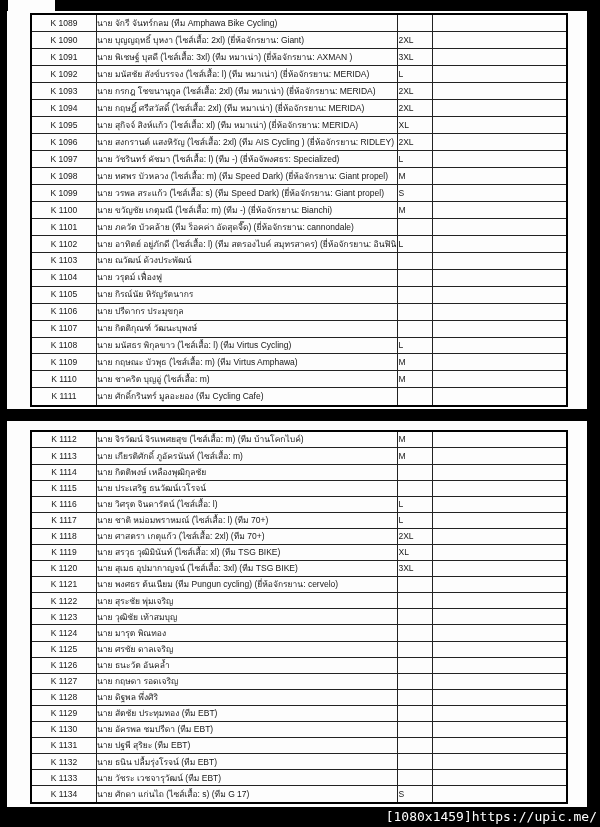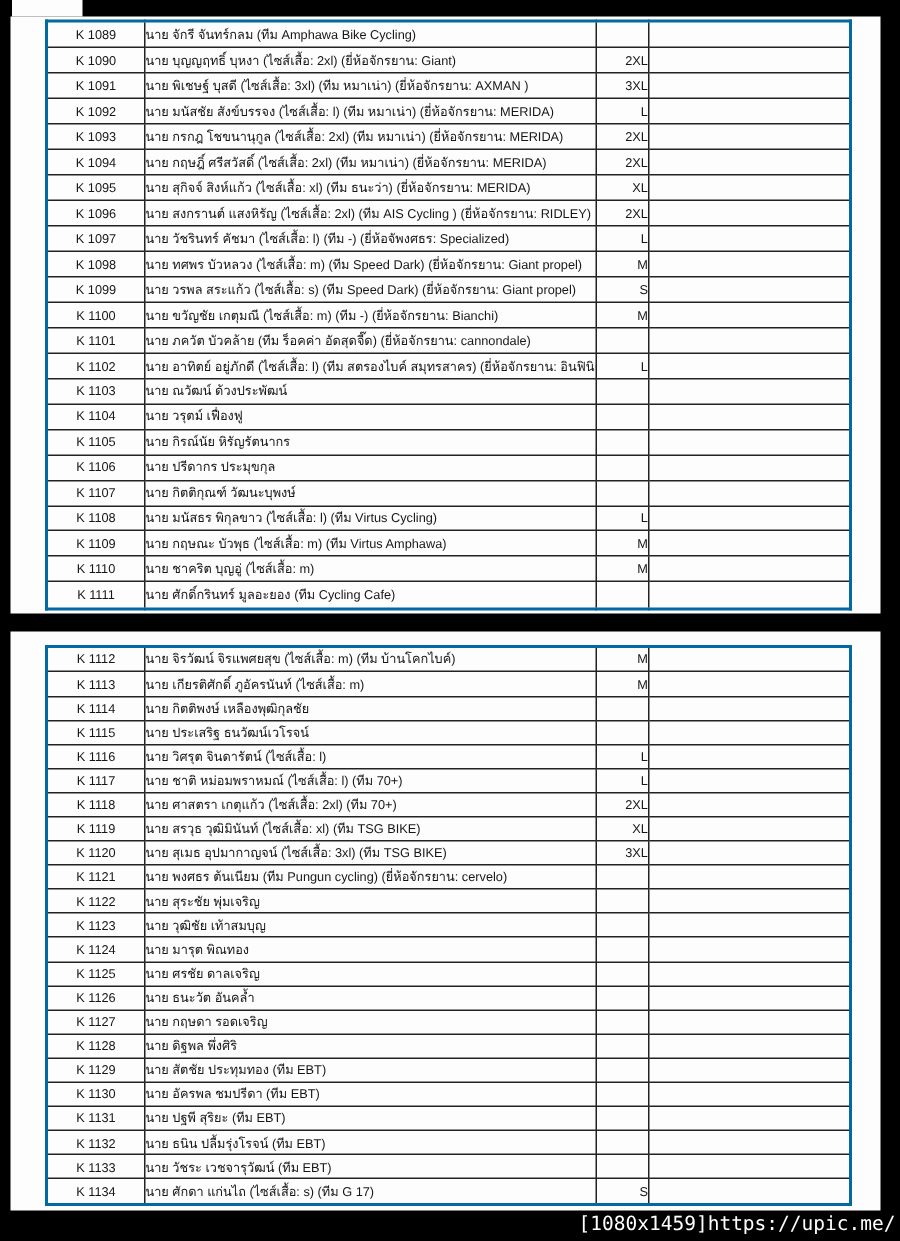--- a/index.html
+++ b/index.html
@@ -17,37 +17,37 @@
   .page{
     position:absolute;left:7px;width:580px;background:#fdfdfd;
   }
   .page1{top:11px;height:398px;}
   .page2{top:421px;height:386px;}
   table.reg{
     position:absolute;left:23px;
     border-collapse:collapse;table-layout:fixed;
     width:538px;
     background:#fdfdfd;
-    border:2px solid #0369a1;
+    border:2px solid #000000;
   }
   .page1 table.reg{top:2px;height:394px;}
   .page2 table.reg{top:9px;height:374px;}
   table.reg td{
     border:1.5px solid #222;
     font-size:8.5px;
     line-height:1;
     color:#161616;
     padding:0;
     vertical-align:middle;
     white-space:nowrap;
     overflow:hidden;
   }
   td.code{width:63px;text-align:center;}
   td.name{width:296px;text-align:left;padding-left:4px;}
-  td.size{width:33px;text-align:right;}
+  td.size{width:33px;text-align:left;}
   td.blank{width:131px;}
   .watermark{
     position:absolute;right:3px;top:809px;
     color:#fff;
     font-family:"DejaVu Sans Mono",monospace;
     font-size:13px;
     letter-spacing:0px;
   }
 </style>
 </head>
@@ -89,21 +89,21 @@
     <td class="blank"></td>
   </tr>
         <tr>
     <td class="code">K 1094</td>
     <td class="name">นาย กฤษฎิ์ ศรีสวัสดิ์ (ไซส์เสื้อ: 2xl) (ทีม หมาเน่า) (ยี่ห้อจักรยาน: MERIDA)</td>
     <td class="size">2XL</td>
     <td class="blank"></td>
   </tr>
         <tr>
     <td class="code">K 1095</td>
-    <td class="name">นาย สุกิจจ์ สิงห์แก้ว (ไซส์เสื้อ: xl) (ทีม ธนะว่า) (ยี่ห้อจักรยาน: MERIDA)</td>
+    <td class="name">นาย สุกิจจ์ สิงห์แก้ว (ไซส์เสื้อ: xl) (ทีม หมาเน่า) (ยี่ห้อจักรยาน: MERIDA)</td>
     <td class="size">XL</td>
     <td class="blank"></td>
   </tr>
         <tr>
     <td class="code">K 1096</td>
     <td class="name">นาย สงกรานต์ แสงหิรัญ (ไซส์เสื้อ: 2xl) (ทีม AIS Cycling ) (ยี่ห้อจักรยาน: RIDLEY)</td>
     <td class="size">2XL</td>
     <td class="blank"></td>
   </tr>
         <tr>

